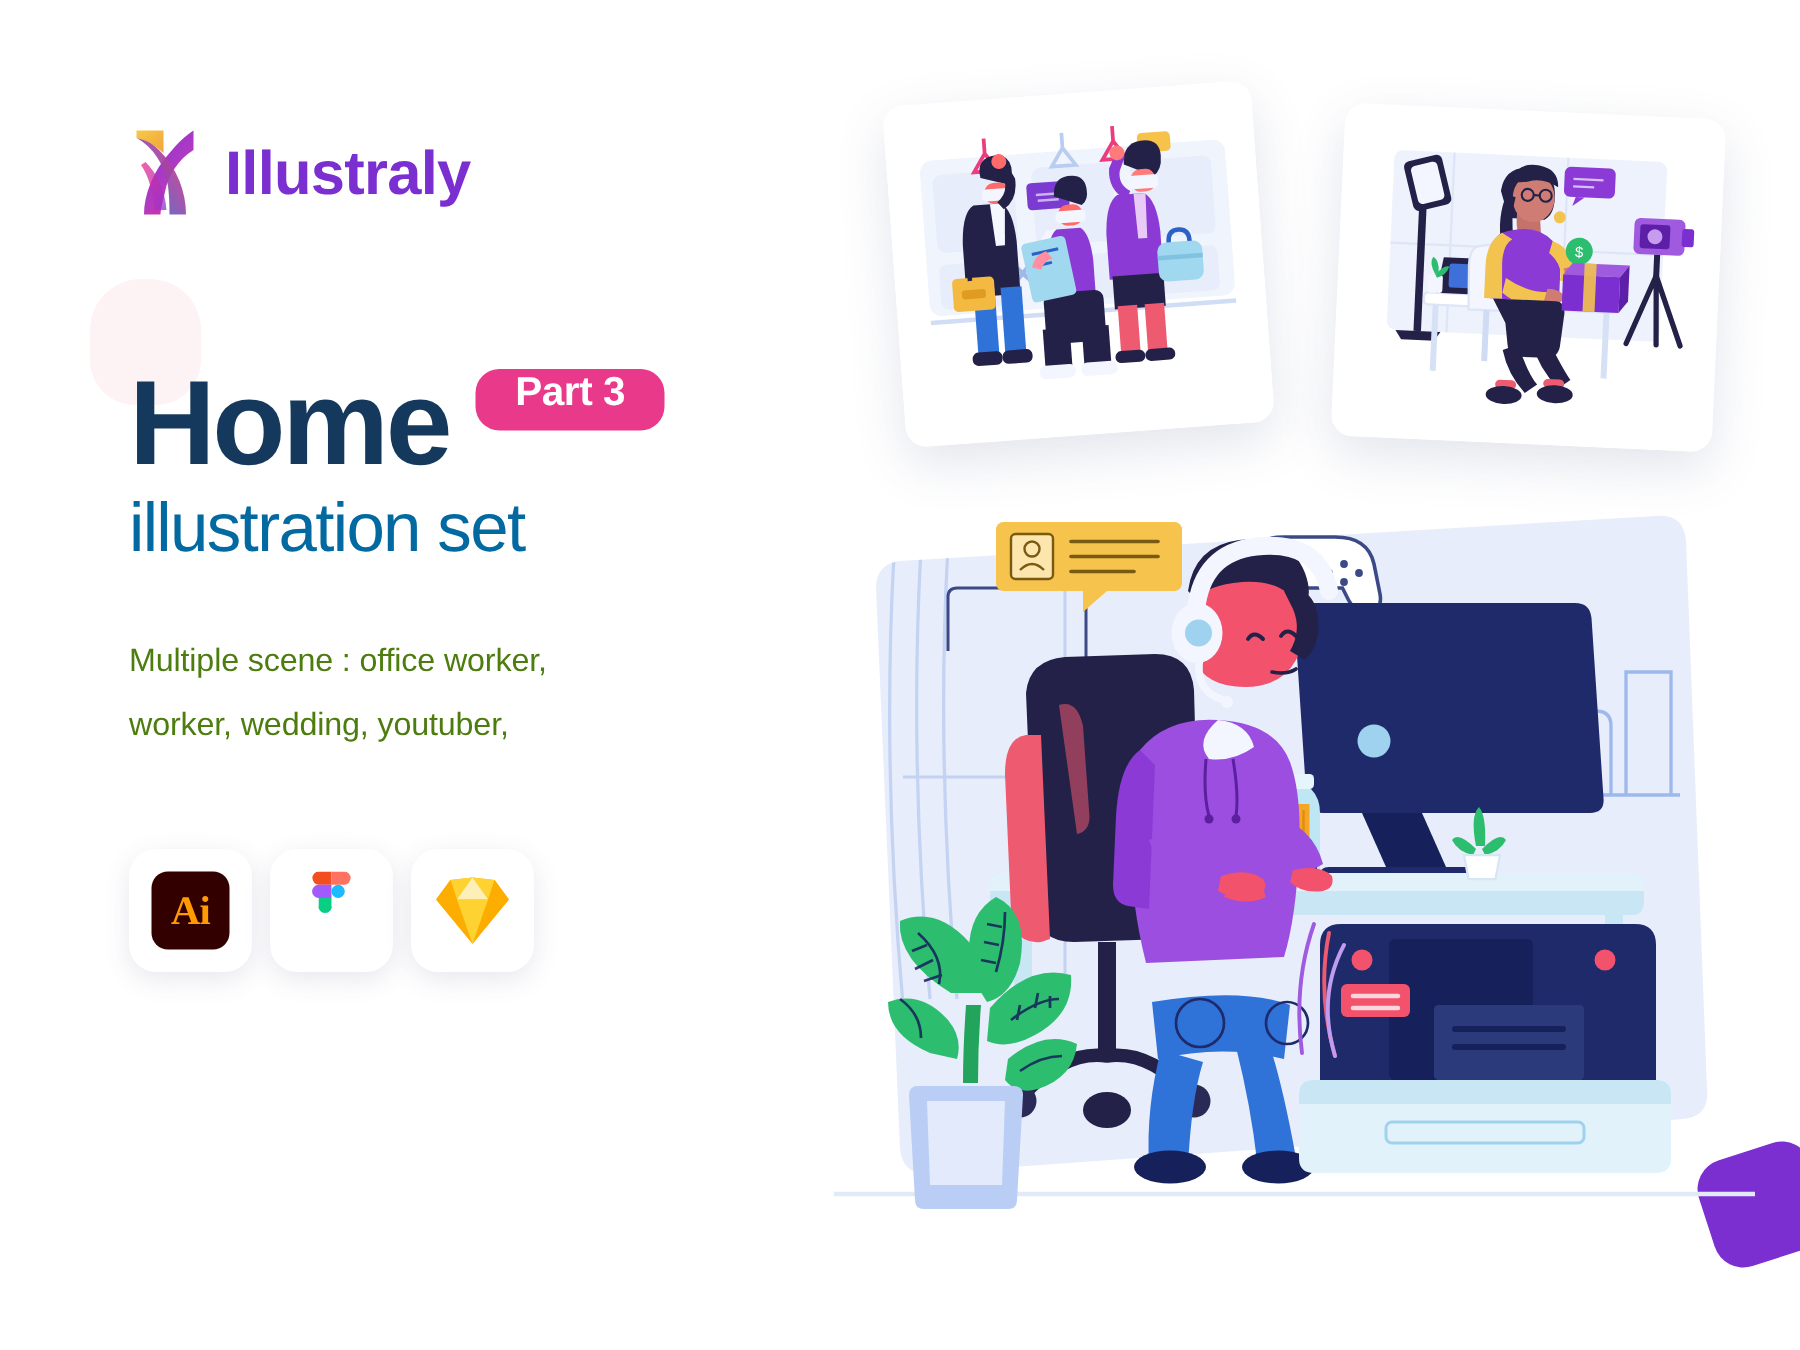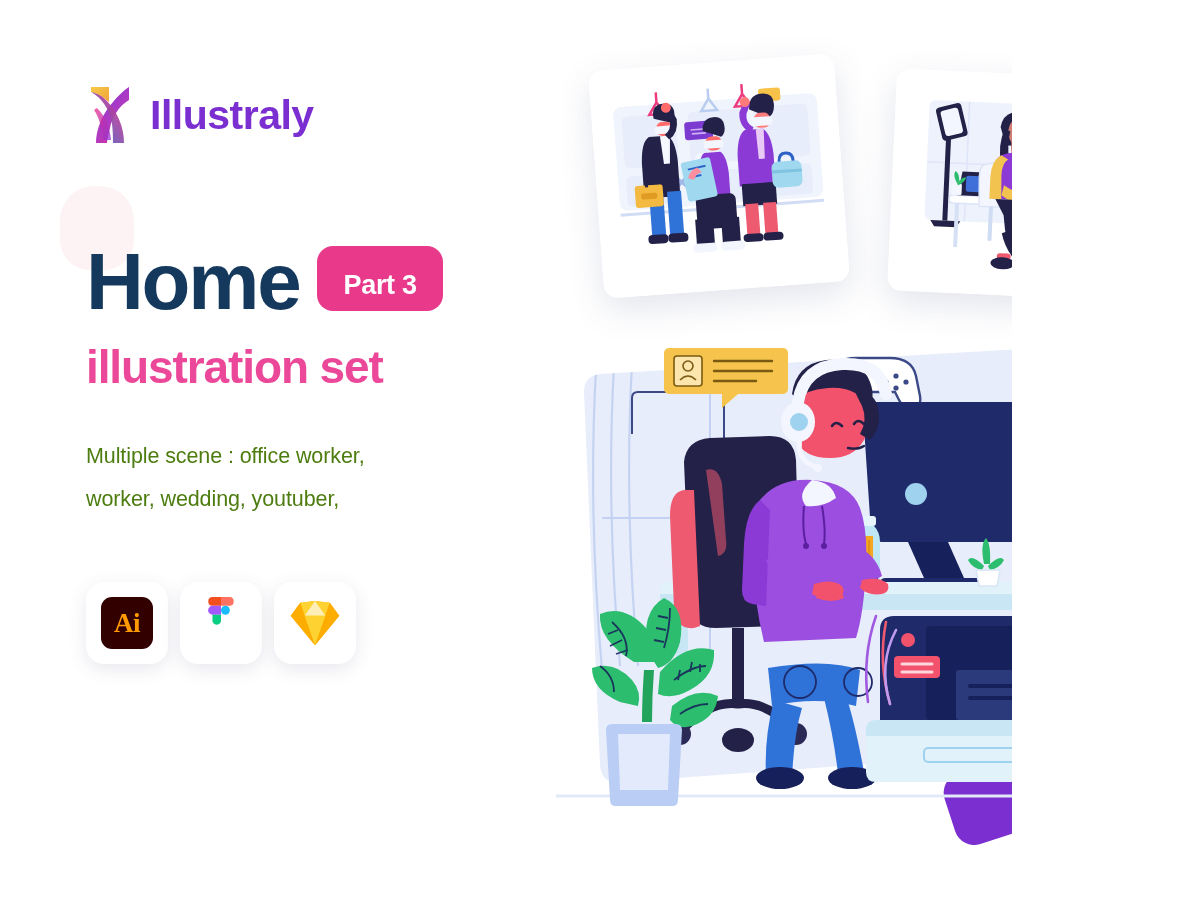--- a/index.html
+++ b/index.html
@@ -9,21 +9,21 @@
     width: 1200px;
     height: 900px;
     overflow: hidden;
     background: #ffffff;
     font-family: "Liberation Sans", sans-serif;
     -webkit-font-smoothing: antialiased;
   }
 
   #page {
     position: relative;
-    width: 1012px;
+    width: 1200px;
     height: 900px;
     background: #ffffff;
     overflow: hidden;
   }
 
   
   .decor-blob-topleft {
     position: absolute;
     left: 60px; top: 186px;
     width: 74px; height: 84px;
@@ -81,32 +81,32 @@
 
   .part-badge {
     display: inline-flex;
     align-items: center;
     justify-content: center;
     background: #e8398b;
     color: #ffffff;
     font-size: 27px;
     font-weight: 700;
     letter-spacing: -0.3px;
-    padding: 26px 26px 12px;
+    padding: 2px 26px 12px;
     border-radius: 16px;
     line-height: 1;
     position: relative;
     top: 4px;
   }
 
   .subhead {
-    margin-top: 22px;
+    margin-top: 6px;
     font-size: 46px;
-    font-weight: 700;
-    color: #ec4899;
+    font-weight: 400;
+    color: #0369a1;
     letter-spacing: -1.1px;
     line-height: 1.05;
   }
 
   .description {
     margin-top: 44px;
     font-size: 21.5px;
     line-height: 1.97;
     color: #4d7c0f;
     font-weight: 400;

